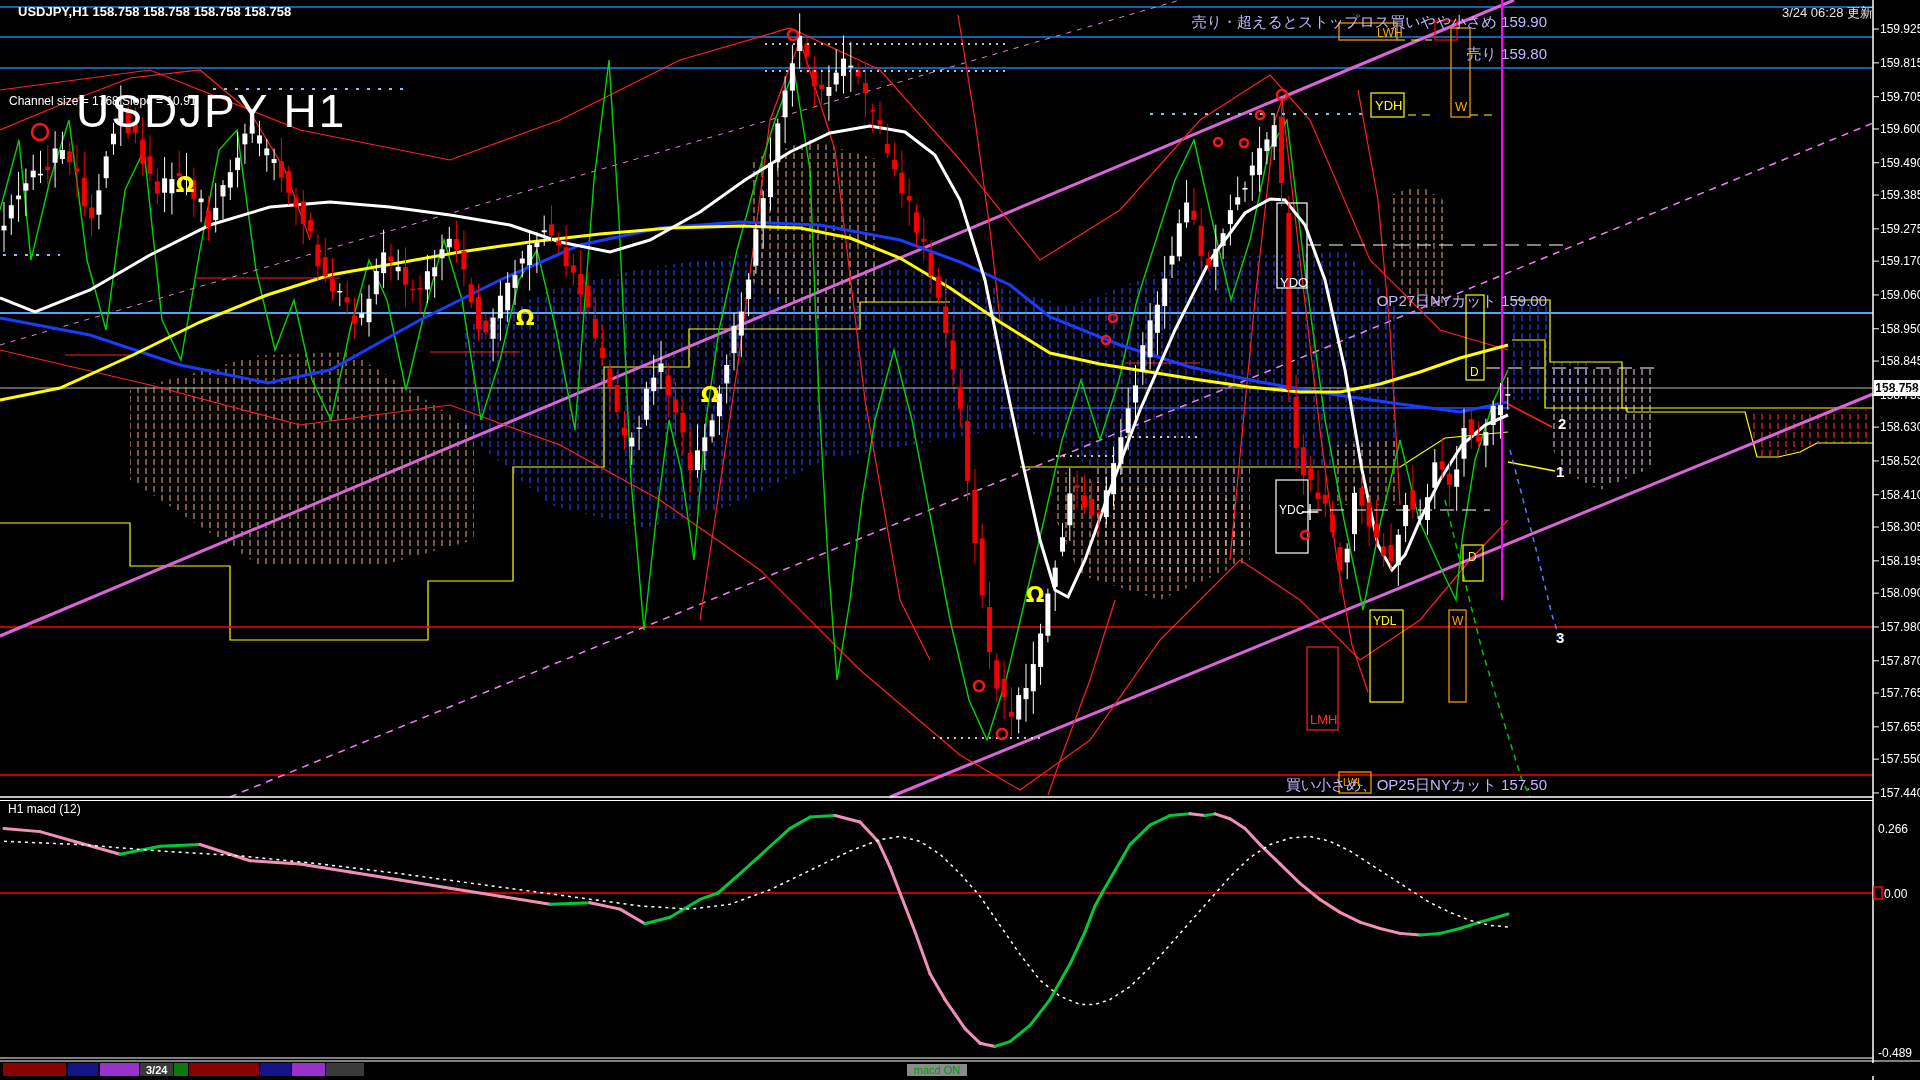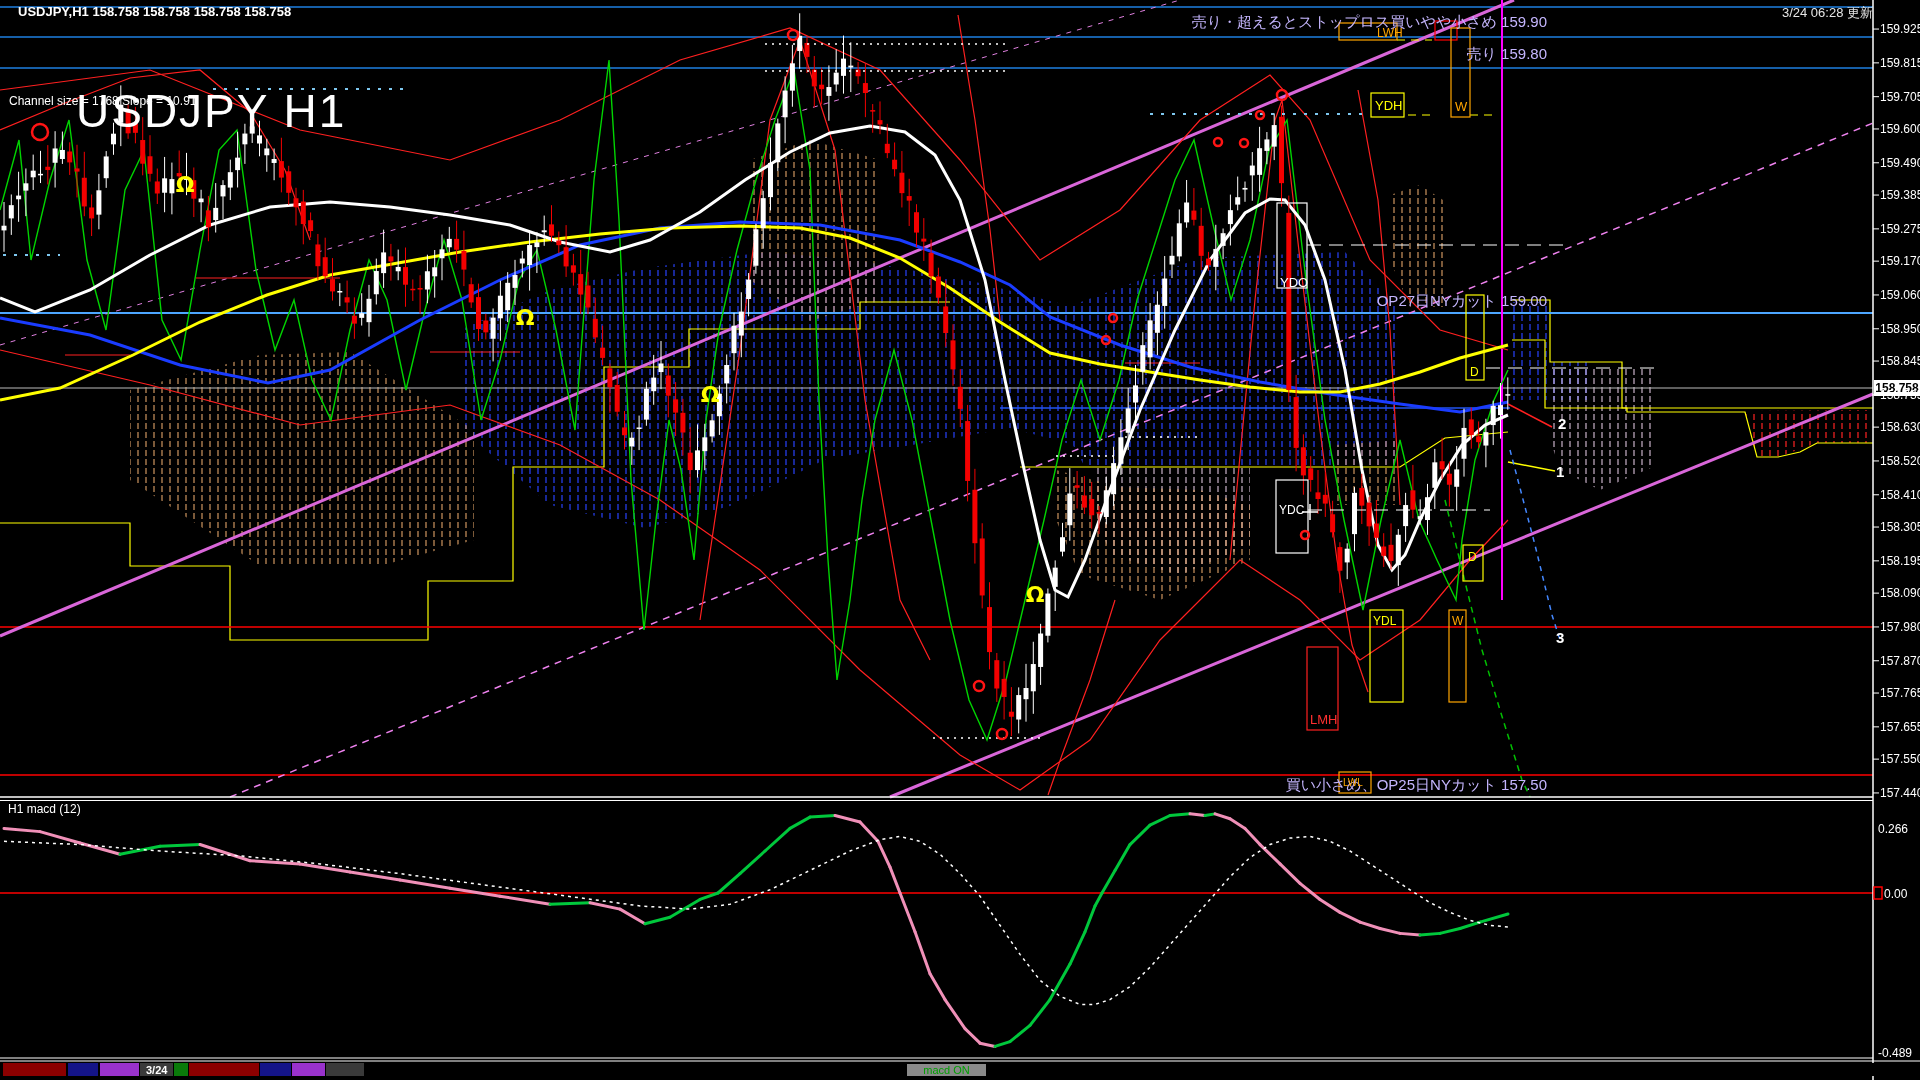--- a/index.html
+++ b/index.html
@@ -15,21 +15,21 @@
   #price-badge{left:1874px;top:380px;width:46px;height:16px;background:#fff;color:#000;
                font-size:12px;font-weight:bold;text-align:center;line-height:16px;}
   .axis-label{position:absolute;left:1880px;color:#fff;font-size:12px;transform:translateY(-50%);}
   .macd-axis{position:absolute;left:1878px;color:#fff;font-size:12px;}
   .anno{position:absolute;color:#c4b5fd;font-size:15px;transform:translateX(-100%);}
   .boxlab{position:absolute;font-size:12px;}
   .numlab{position:absolute;color:#fff;font-size:15px;font-weight:bold;}
   #status-bar{position:absolute;left:0;top:1063px;width:1920px;height:13px;background:#000;}
   .seg{position:absolute;top:0;height:13px;}
   #date-label{position:absolute;left:146px;top:1064px;font-size:11px;font-weight:bold;color:#fff;z-index:3;}
-  #macd-badge{position:absolute;left:907px;top:1064px;width:79px;height:12px;background:#8a8a8a;
+  #macd-badge{position:absolute;left:907px;top:1064px;width:60px;height:12px;background:#8a8a8a;
               color:#00a000;font-size:11px;text-align:center;line-height:12px;z-index:3;}
 </style>
 </head>
 <body>
 
 <div id="screen">
   <div id="chart-root"><svg width="1920" height="1080">
         <defs>
           <pattern id="navy" width="8" height="9" patternUnits="userSpaceOnUse">
             <line x1="2" y1="0" x2="2" y2="6" stroke="#2238d8" stroke-width="1.4"></line>

